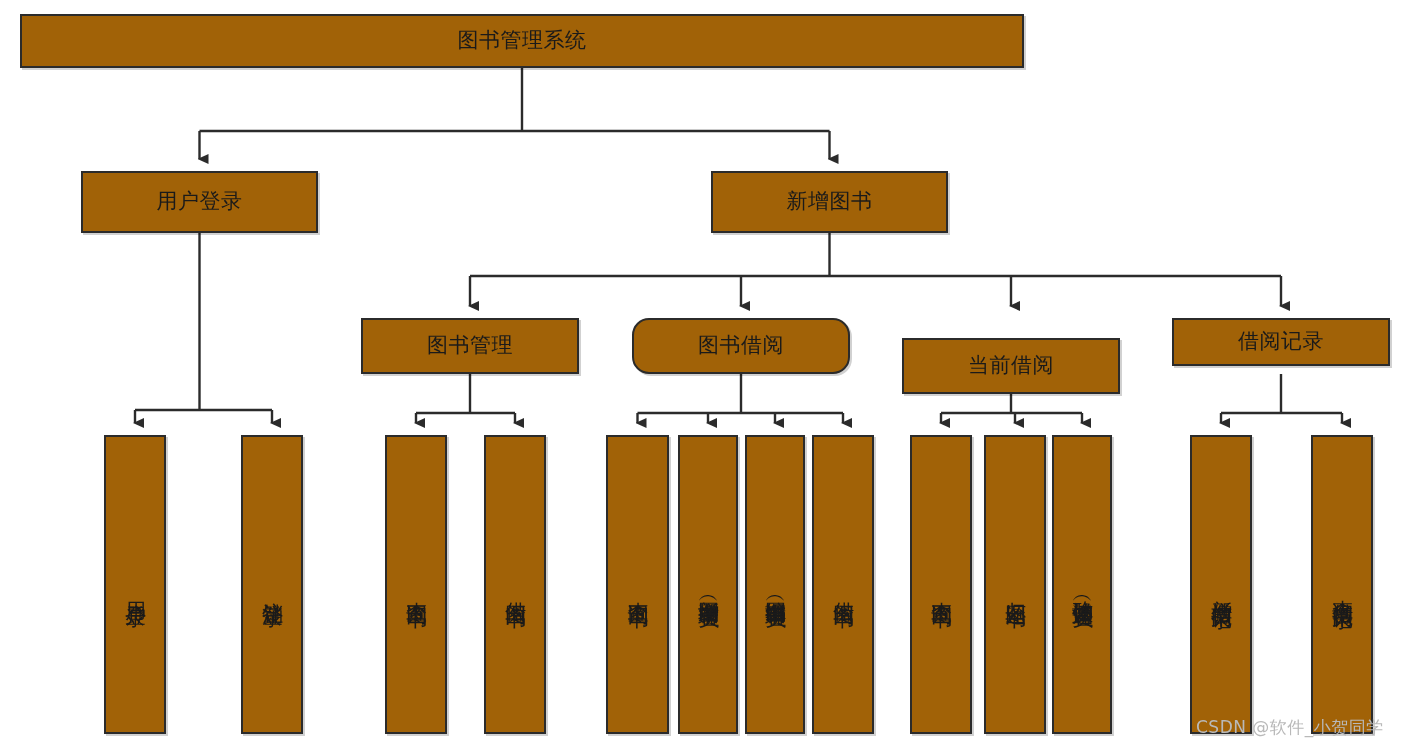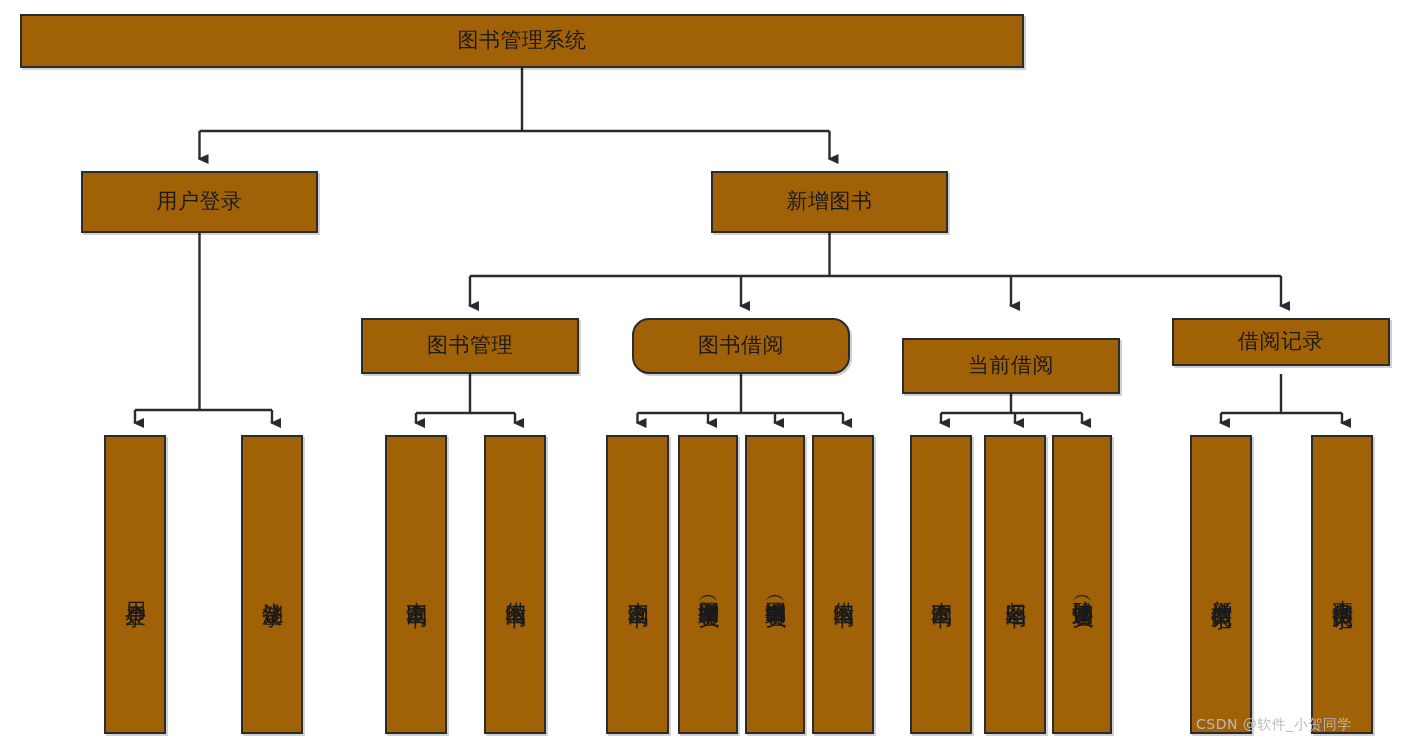--- a/index.html
+++ b/index.html
@@ -55,21 +55,21 @@
     letter-spacing: 2px;
     padding: 4px 0;
     white-space: nowrap;
   }
   .node.vert.tight .label {
     letter-spacing: 1px;
   }
   .watermark {
     position: absolute;
     color: #b9b9b9;
-    font-size: 14px;
+    font-size: 17px;
     white-space: nowrap;
     letter-spacing: 0.5px;
   }
 </style>
 </head>
 <body>
 
 <div id="canvas">
 
   <svg id="wires" viewBox="0 0 1405 747">

